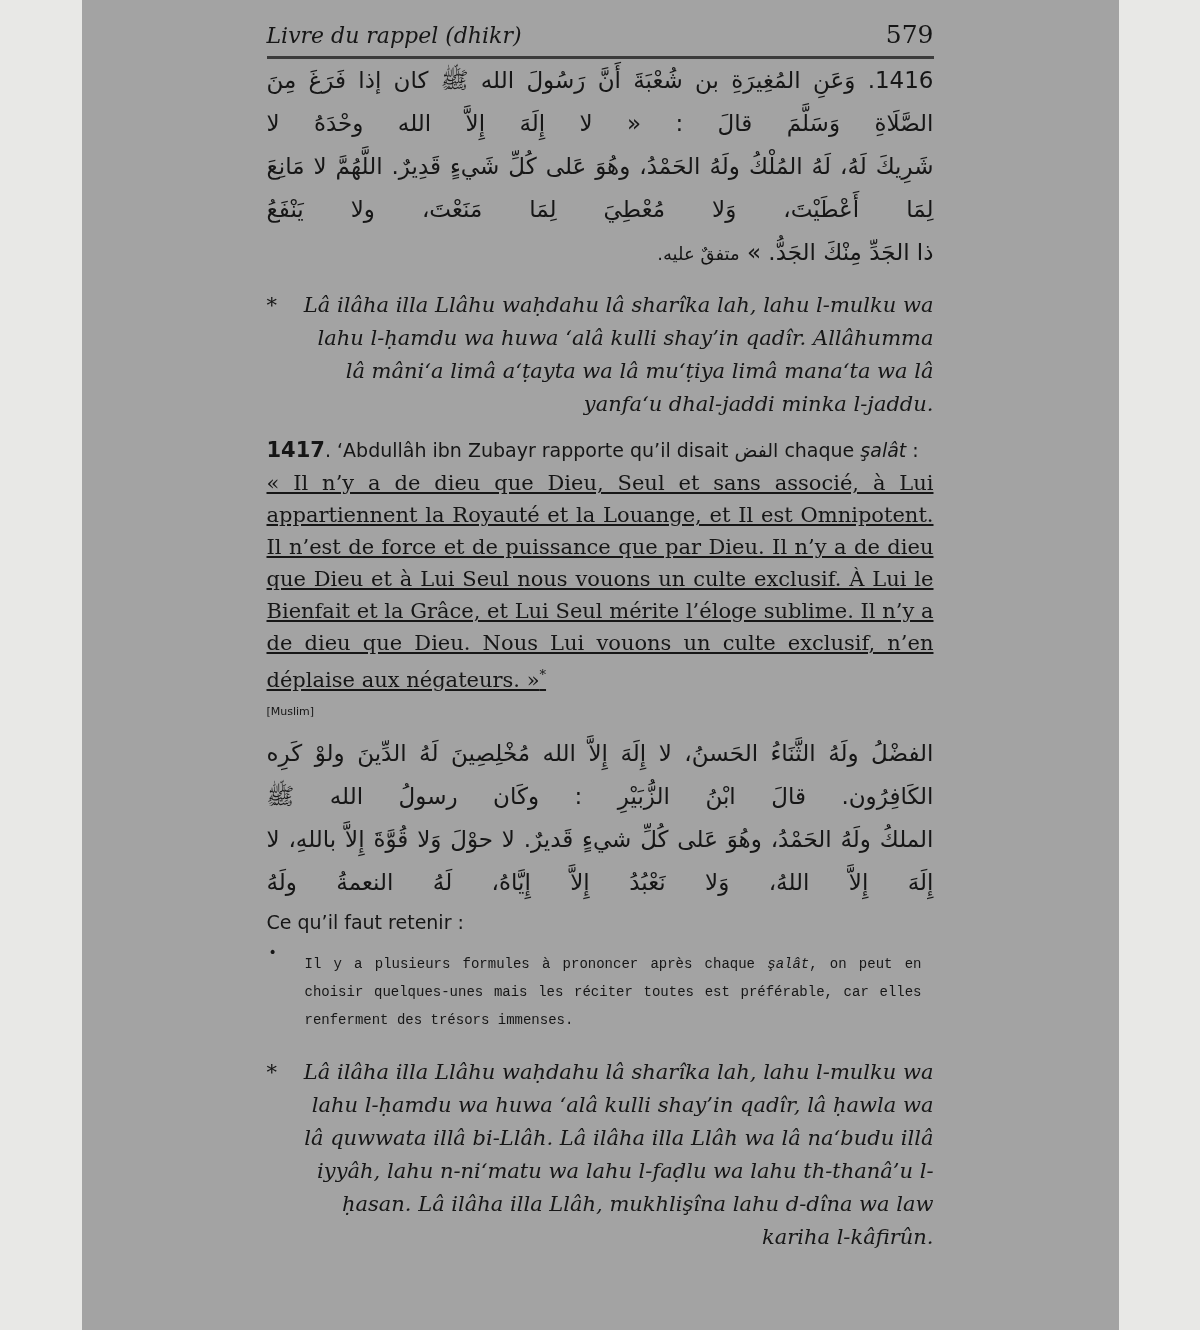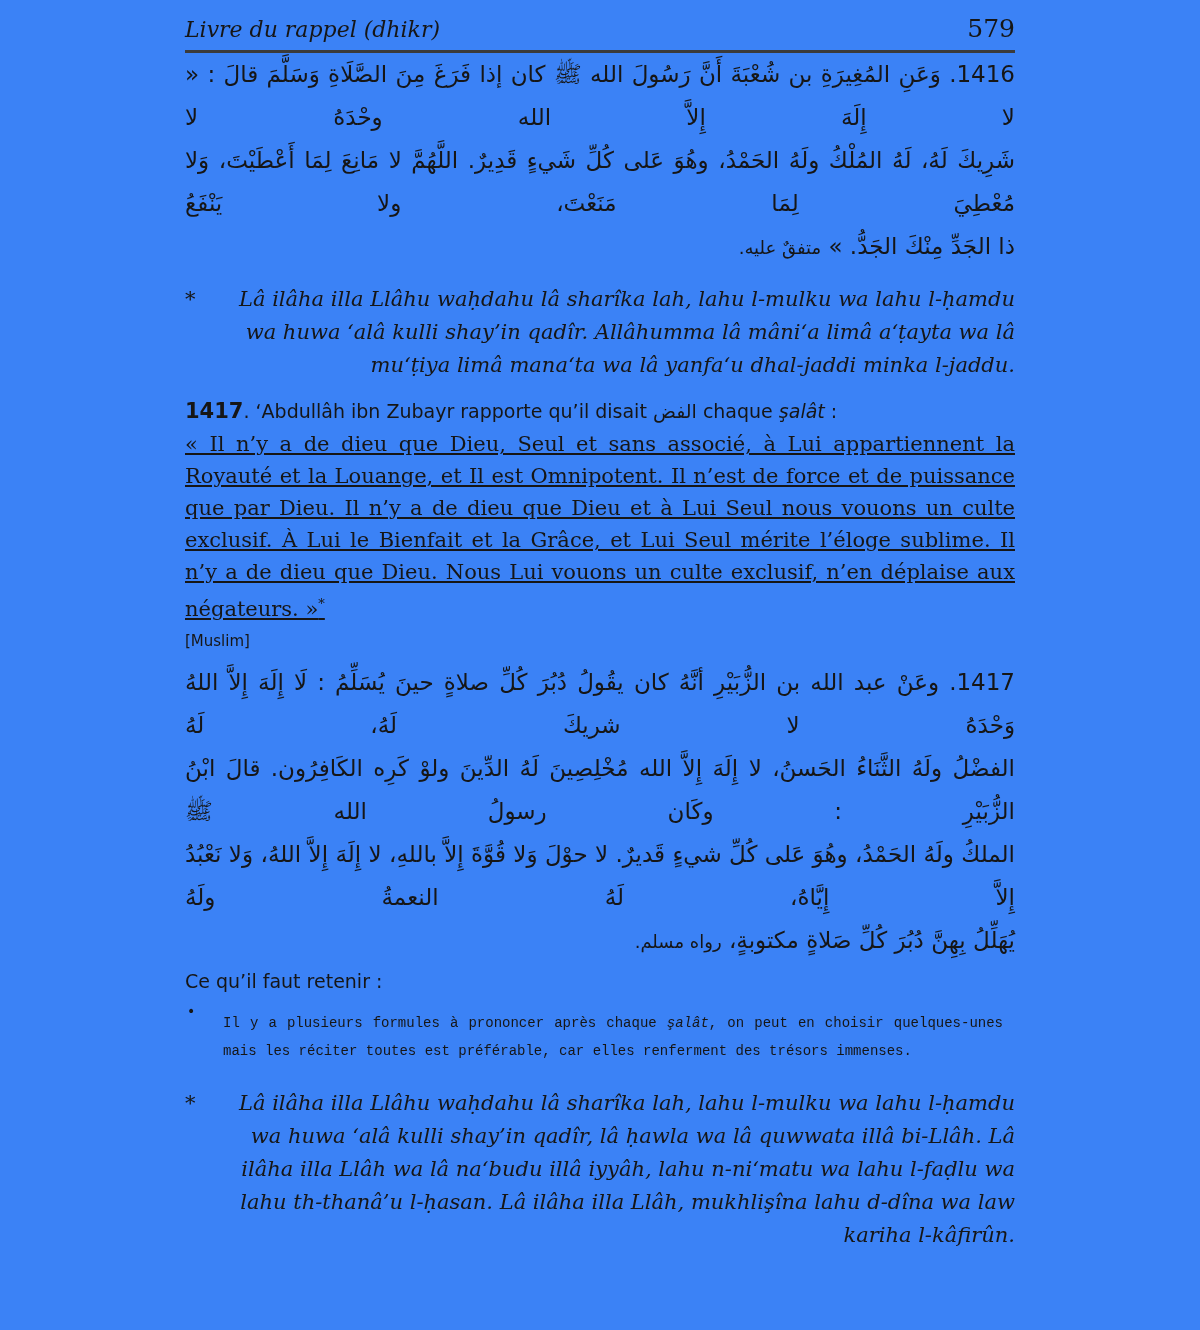--- a/index.html
+++ b/index.html
@@ -1,25 +1,25 @@
 <!DOCTYPE html>
 <html lang="fr"><head>
 <meta charset="utf-8">
 <style>
   html,body{margin:0;padding:0;}
   body{background:#e8e8e6;}
   .page{
     position:relative;
-    width:1200px;height:1330px;
+    width:1037px;height:1330px;
     margin:0 auto;
-    background:#3b82f6;
+    background:#a3a3a3;
     color:#161616;
     overflow:hidden;
     box-sizing:border-box;
-    padding:14px 185px 0 185px;
+    padding:20px 185px 0 185px;
   }
   
   .pg-header{display:flex;justify-content:space-between;align-items:baseline;}
   .pg-title{font-family:"DejaVu Serif",serif;font-style:italic;font-size:22px;}
   .pg-num{font-family:"DejaVu Serif",serif;font-size:25px;}
   .rule{height:3px;background:#3b3b3b;margin-top:7px;}
   
   .ar-block{
     direction:rtl;
     font-family:"DejaVu Sans",sans-serif;
@@ -52,21 +52,21 @@
     font-size:21px;line-height:32px;
     text-align:justify;
     margin:4px 0 0 0;
     text-decoration:underline;
   }
   .seg-i{font-style:italic;}
   .seg-sup{vertical-align:super;font-size:13px;}
   .seg-sym{font-size:17px;}
   .src{
     font-family:"DejaVu Sans",sans-serif;
-    font-size:15px;line-height:20px;
+    font-size:11px;line-height:20px;
     margin:6px 0 0 0;
   }
   
   .retenir{
     font-family:"DejaVu Sans",sans-serif;
     font-size:19px;line-height:24px;
     margin:6px 0 0 0;
   }
   .bullet-row{display:flex;margin:4px 0 0 0;}
   .dot{
@@ -104,24 +104,22 @@
   <section class="translit">
     <span class="star">*</span>
     <p class="tl-text">Lâ ilâha illa Llâhu waḥdahu lâ sharîka lah, lahu l-mulku wa lahu l-ḥamdu wa huwa ‘alâ kulli shay’in qadîr. Allâhumma lâ mâni‘a limâ a‘ṭayta wa lâ mu‘ṭiya limâ mana‘ta wa lâ yanfa‘u dhal-jaddi minka l-jaddu.</p>
   </section>
 
   <p class="hd"><span class="seg-num">1417</span><span>. ‘Abdullâh ibn Zubayr rapporte qu’il disait الفض chaque </span><span class="seg-i">şalât</span><span> :</span></p>
   <p class="body-p"><span>« Il n’y a de dieu que Dieu, Seul et sans associé, à Lui appartiennent la Royauté et la Louange, et Il est Omnipotent. Il n’est de force et de puissance que par Dieu. Il n’y a de dieu que Dieu et à Lui Seul nous vouons un culte exclusif. À Lui le Bienfait et la Grâce, et Lui Seul mérite l’éloge sublime. Il n’y a de dieu que Dieu. Nous Lui vouons un culte exclusif, n’en déplaise aux négateurs. »</span><span class="seg-sup">*</span></p>
   <p class="src">[Muslim]</p>
 
   <section class="ar-block mt-ar2" dir="rtl">
-    <div class="ar-line ar-just">1417. وعَنْ عبد الله بن الزُّبَيْرِ أنَّهُ كان يقُولُ دُبُرَ كُلِّ صلاةٍ حينَ يُسَلِّمُ : لَا إِلَهَ إِلاَّ اللهُ وَحْدَهُ لا شريكَ لَهُ، لَهُ</div>
     <div class="ar-line ar-just">الفضْلُ ولَهُ الثَّنَاءُ الحَسنُ، لا إِلَهَ إِلاَّ الله مُخْلِصِينَ لَهُ الدِّينَ ولوْ كَرِه الكَافِرُون. قالَ ابْنُ الزُّبَيْرِ : وكَان رسولُ الله ﷺ</div>
     <div class="ar-line ar-just">الملكُ ولَهُ الحَمْدُ، وهُوَ عَلى كُلِّ شيءٍ قَديرٌ. لا حوْلَ وَلا قُوَّةَ إِلاَّ باللهِ، لا إِلَهَ إِلاَّ اللهُ، وَلا نَعْبُدُ إِلاَّ إِيَّاهُ، لَهُ النعمةُ ولَهُ</div>
-    <div class="ar-line ar-end"><span>يُهَلِّلُ بِهِنَّ دُبُرَ كُلِّ صَلاةٍ مكتوبةٍ، </span><span class="seg-ars">رواه مسلم.</span></div>
   </section>
 
   <p class="retenir">Ce qu’il faut retenir :</p>
   <div class="bullet-row">
     <span class="dot">•</span>
     <p class="bullet-text"><span>Il y a plusieurs formules à prononcer après chaque </span><span class="seg-i">şalât</span><span>, on peut en choisir quelques-unes mais les réciter toutes est préférable, car elles renferment des trésors immenses.</span></p>
   </div>
 
   <section class="translit mt-t2">
     <span class="star">*</span>

